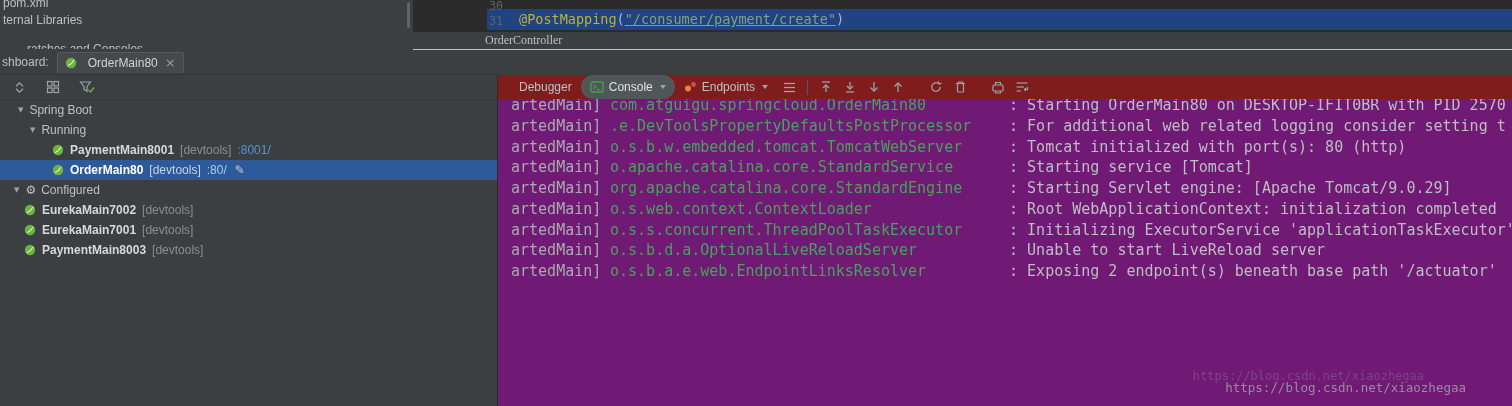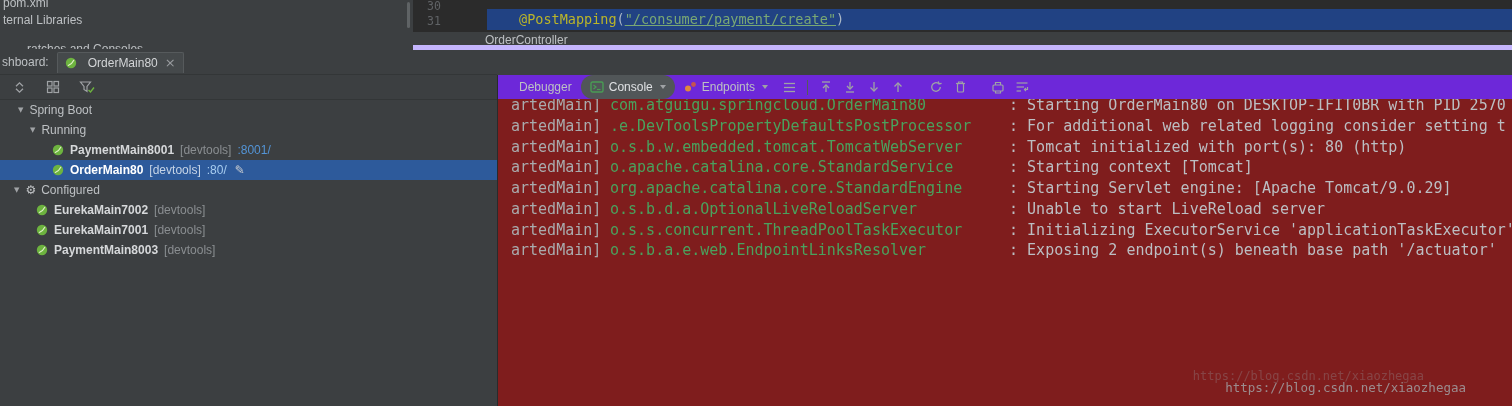--- a/index.html
+++ b/index.html
@@ -12,31 +12,31 @@
   
   .top-tree{position:absolute;left:0;top:0;width:405px;height:49px;overflow:hidden;}
   .ptrow{position:absolute;left:3px;font-size:12px;color:#bdc0c3;white-space:nowrap;cursor:default;}
   .ptrow.r0{top:-4px;}
   .ptrow.r1{top:13px;}
   .ptrow.r2{top:42px;padding-left:24px;}
   .top-scroll-thumb{position:absolute;left:407px;top:2px;width:3px;height:26px;background:#5f6365;border-radius:2px;}
 
   
   .editor{position:absolute;left:413px;top:0;width:1099px;height:32px;background:#2b2b2b;overflow:hidden;}
-  .gutter{position:absolute;left:0;top:0;width:74px;height:40px;}
+  .gutter{position:absolute;left:16px;top:0;width:74px;height:40px;text-align:right;}
   .lnum{height:15px;line-height:15px;padding-left:14px;font-size:11.5px;color:#606366;
         font-family:"DejaVu Sans Mono","Liberation Mono",monospace;}
   .lnum.first{margin-top:-1px;}
   .sel-band{position:absolute;left:74px;right:0;top:9px;height:21px;background:#214283;}
   .code-line{position:absolute;left:106px;top:11px;font-size:13.5px;white-space:pre;}
   .tok-ann{color:#BBB529;}
   .tok-plain{color:#A9B7C6;}
   .tok-str{color:#7aa874;text-decoration:underline;}
   .editor-tabbar{position:absolute;left:413px;top:32px;width:1099px;height:18px;background:#3c3f41;
-        border-bottom:5px solid #c4b5fd;font-size:12px;color:#bdc0c3;line-height:17px;padding-left:72px;}
+        border-bottom:1px solid #c4b5fd;font-size:12px;color:#bdc0c3;line-height:17px;padding-left:72px;font-family:Liberation Serif, serif;}
 
   
   .dash-row{position:absolute;left:0;top:50px;width:497px;height:25px;display:flex;align-items:center;
         border-bottom:1px solid #333637;background:#3c3f41;text-align:right;}
   .dash-label{font-size:12px;color:#bdc0c3;margin-left:2px;}
   .dash-tab{display:flex;align-items:center;gap:5px;margin-left:8px;height:21px;padding:0 7px;
         background:#45494b;border:1px solid #565a5c;border-bottom:none;border-radius:2px 2px 0 0;cursor:pointer;}
   .dash-tab-label{font-size:12px;color:#d3d5d7;}
   .tab-close{font-size:13px;color:#9a9da0;margin-left:2px;line-height:1;}
 
@@ -45,46 +45,46 @@
         gap:12px;padding-left:8px;border-bottom:1px solid #333637;background:#3c3f41;}
   .tbtn{display:flex;align-items:center;justify-content:center;width:22px;height:20px;cursor:pointer;}
 
   
   .run-tree{position:absolute;left:0;top:100px;width:497px;height:306px;background:#3c3f41;overflow:hidden;}
   .trow{height:20px;display:flex;align-items:center;font-size:12px;color:#bdc0c3;white-space:nowrap;cursor:pointer;}
   .trow.root{padding-left:18px;}
   .trow.group{padding-left:30px;}
   .trow.group.cfg{padding-left:14px;}
   .trow.app{padding-left:52px;}
-  .trow.conf{padding-left:36px;}
+  .trow.conf{padding-left:24px;}
   .chev{font-size:7px;color:#a0a3a6;margin-right:6px;font-family:"DejaVu Sans",sans-serif;}
   .wrench{font-size:12px;margin-right:5px;color:#c0c3c5;font-family:"DejaVu Sans",sans-serif;line-height:1;}
   .leaf{display:flex;margin-right:6px;}
   .aname{font-weight:bold;color:#d6d8da;}
   .atag{color:#8a8e91;margin-left:6px;}
   .alink{color:#5394d6;margin-left:6px;cursor:pointer;}
   .pencil{margin-left:8px;color:#cfd1d3;font-size:12px;font-family:"DejaVu Sans",sans-serif;line-height:1;}
   .trow.selected{background:#2d5a9b;color:#e8eef6;}
   .trow.selected .aname{color:#ffffff;}
   .trow.selected .atag{color:#c6d4e6;}
   .trow.selected .alink{color:#a8cdf0;}
 
   
-  .console-header{position:absolute;left:497px;top:75px;width:1015px;height:25px;background:#6d28d9;
+  .console-header{position:absolute;left:497px;top:75px;width:1015px;height:25px;background:#7f1d1d;
         border-left:1px solid #282b2c;border-bottom:1px solid #333637;display:flex;align-items:center;padding-left:12px;}
   .rtab{display:flex;align-items:center;gap:5px;height:24px;padding:0 9px;font-size:12px;color:#bdc0c3;cursor:pointer;}
   .rtab.selected{background:#515658;color:#dfe1e3;border-radius:12px;}
   .ddarrow{width:0;height:0;border-left:3.5px solid transparent;border-right:3.5px solid transparent;
         border-top:4px solid #9fa2a5;margin-left:2px;}
   .hicon{display:flex;align-items:center;justify-content:center;width:24px;height:24px;cursor:pointer;}
   .hsep{width:1px;height:15px;background:#55595b;margin:0 6px;}
   .hgap{width:14px;}
 
   
-  .console{position:absolute;left:497px;top:99px;width:1015px;height:307px;background:#7f1d1d;
+  .console{position:absolute;left:497px;top:99px;width:1015px;height:307px;background:#701a75;
         border-left:1px solid #282b2c;overflow:hidden;padding-left:13px;}
   .console-log{margin-top:-4px;}
   .cline{white-space:pre;line-height:20.75px;font-size:15px;
         font-family:"DejaVu Sans Mono","Liberation Mono",monospace;}
   .cthread{display:inline-block;width:99px;color:#a9abad;}
   .clogger{display:inline-block;width:390px;color:#4AA15D;}
   .csep{color:#bcbec2;}
   .cmsg{color:#bcbec2;}
   .watermark{position:absolute;right:46px;bottom:11px;font-size:12.5px;color:#a3a7aa;opacity:.8;}
   .watermark-ghost{position:absolute;right:88px;bottom:23px;font-size:12px;color:#99a0a5;opacity:.3;filter:blur(.5px);}
@@ -307,21 +307,22 @@
         <path d="M11 7 L9.5 8.5 L11 10"></path>
       </svg>
   </span>
 </div>
 
 <div class="console mono">
   <div class="console-log">
       <div class="cline"><span class="cthread">artedMain]</span><span class="clogger">com.atguigu.springcloud.OrderMain80</span><span class="csep"> : </span><span class="cmsg">Starting OrderMain80 on DESKTOP-IFIT0BR with PID 2570</span></div>
       <div class="cline"><span class="cthread">artedMain]</span><span class="clogger">.e.DevToolsPropertyDefaultsPostProcessor</span><span class="csep"> : </span><span class="cmsg">For additional web related logging consider setting t</span></div>
       <div class="cline"><span class="cthread">artedMain]</span><span class="clogger">o.s.b.w.embedded.tomcat.TomcatWebServer</span><span class="csep"> : </span><span class="cmsg">Tomcat initialized with port(s): 80 (http)</span></div>
-      <div class="cline"><span class="cthread">artedMain]</span><span class="clogger">o.apache.catalina.core.StandardService</span><span class="csep"> : </span><span class="cmsg">Starting context [Tomcat]</span></div>
+      <div class="cline"><span class="cthread">artedMain]</span><span class="clogger">o.apache.catalina.core.StandardService</span><span class="csep"> : </span><span class="cmsg">Starting service [Tomcat]</span></div>
       <div class="cline"><span class="cthread">artedMain]</span><span class="clogger">org.apache.catalina.core.StandardEngine</span><span class="csep"> : </span><span class="cmsg">Starting Servlet engine: [Apache Tomcat/9.0.29]</span></div>
+      <div class="cline"><span class="cthread">artedMain]</span><span class="clogger">o.s.web.context.ContextLoader</span><span class="csep"> : </span><span class="cmsg">Root WebApplicationContext: initialization completed</span></div>
+      <div class="cline"><span class="cthread">artedMain]</span><span class="clogger">o.s.s.concurrent.ThreadPoolTaskExecutor</span><span class="csep"> : </span><span class="cmsg">Initializing ExecutorService 'applicationTaskExecutor'</span></div>
       <div class="cline"><span class="cthread">artedMain]</span><span class="clogger">o.s.b.d.a.OptionalLiveReloadServer</span><span class="csep"> : </span><span class="cmsg">Unable to start LiveReload server</span></div>
-      <div class="cline"><span class="cthread">artedMain]</span><span class="clogger">o.s.s.concurrent.ThreadPoolTaskExecutor</span><span class="csep"> : </span><span class="cmsg">Initializing ExecutorService 'applicationTaskExecutor'</span></div>
       <div class="cline"><span class="cthread">artedMain]</span><span class="clogger">o.s.b.a.e.web.EndpointLinksResolver</span><span class="csep"> : </span><span class="cmsg">Exposing 2 endpoint(s) beneath base path '/actuator'</span></div>
     </div>
   <div class="watermark-ghost">https://blog.csdn.net/xiaozhegaa</div>
   <div class="watermark">https://blog.csdn.net/xiaozhegaa</div>
 </div>
 
 </body></html>

